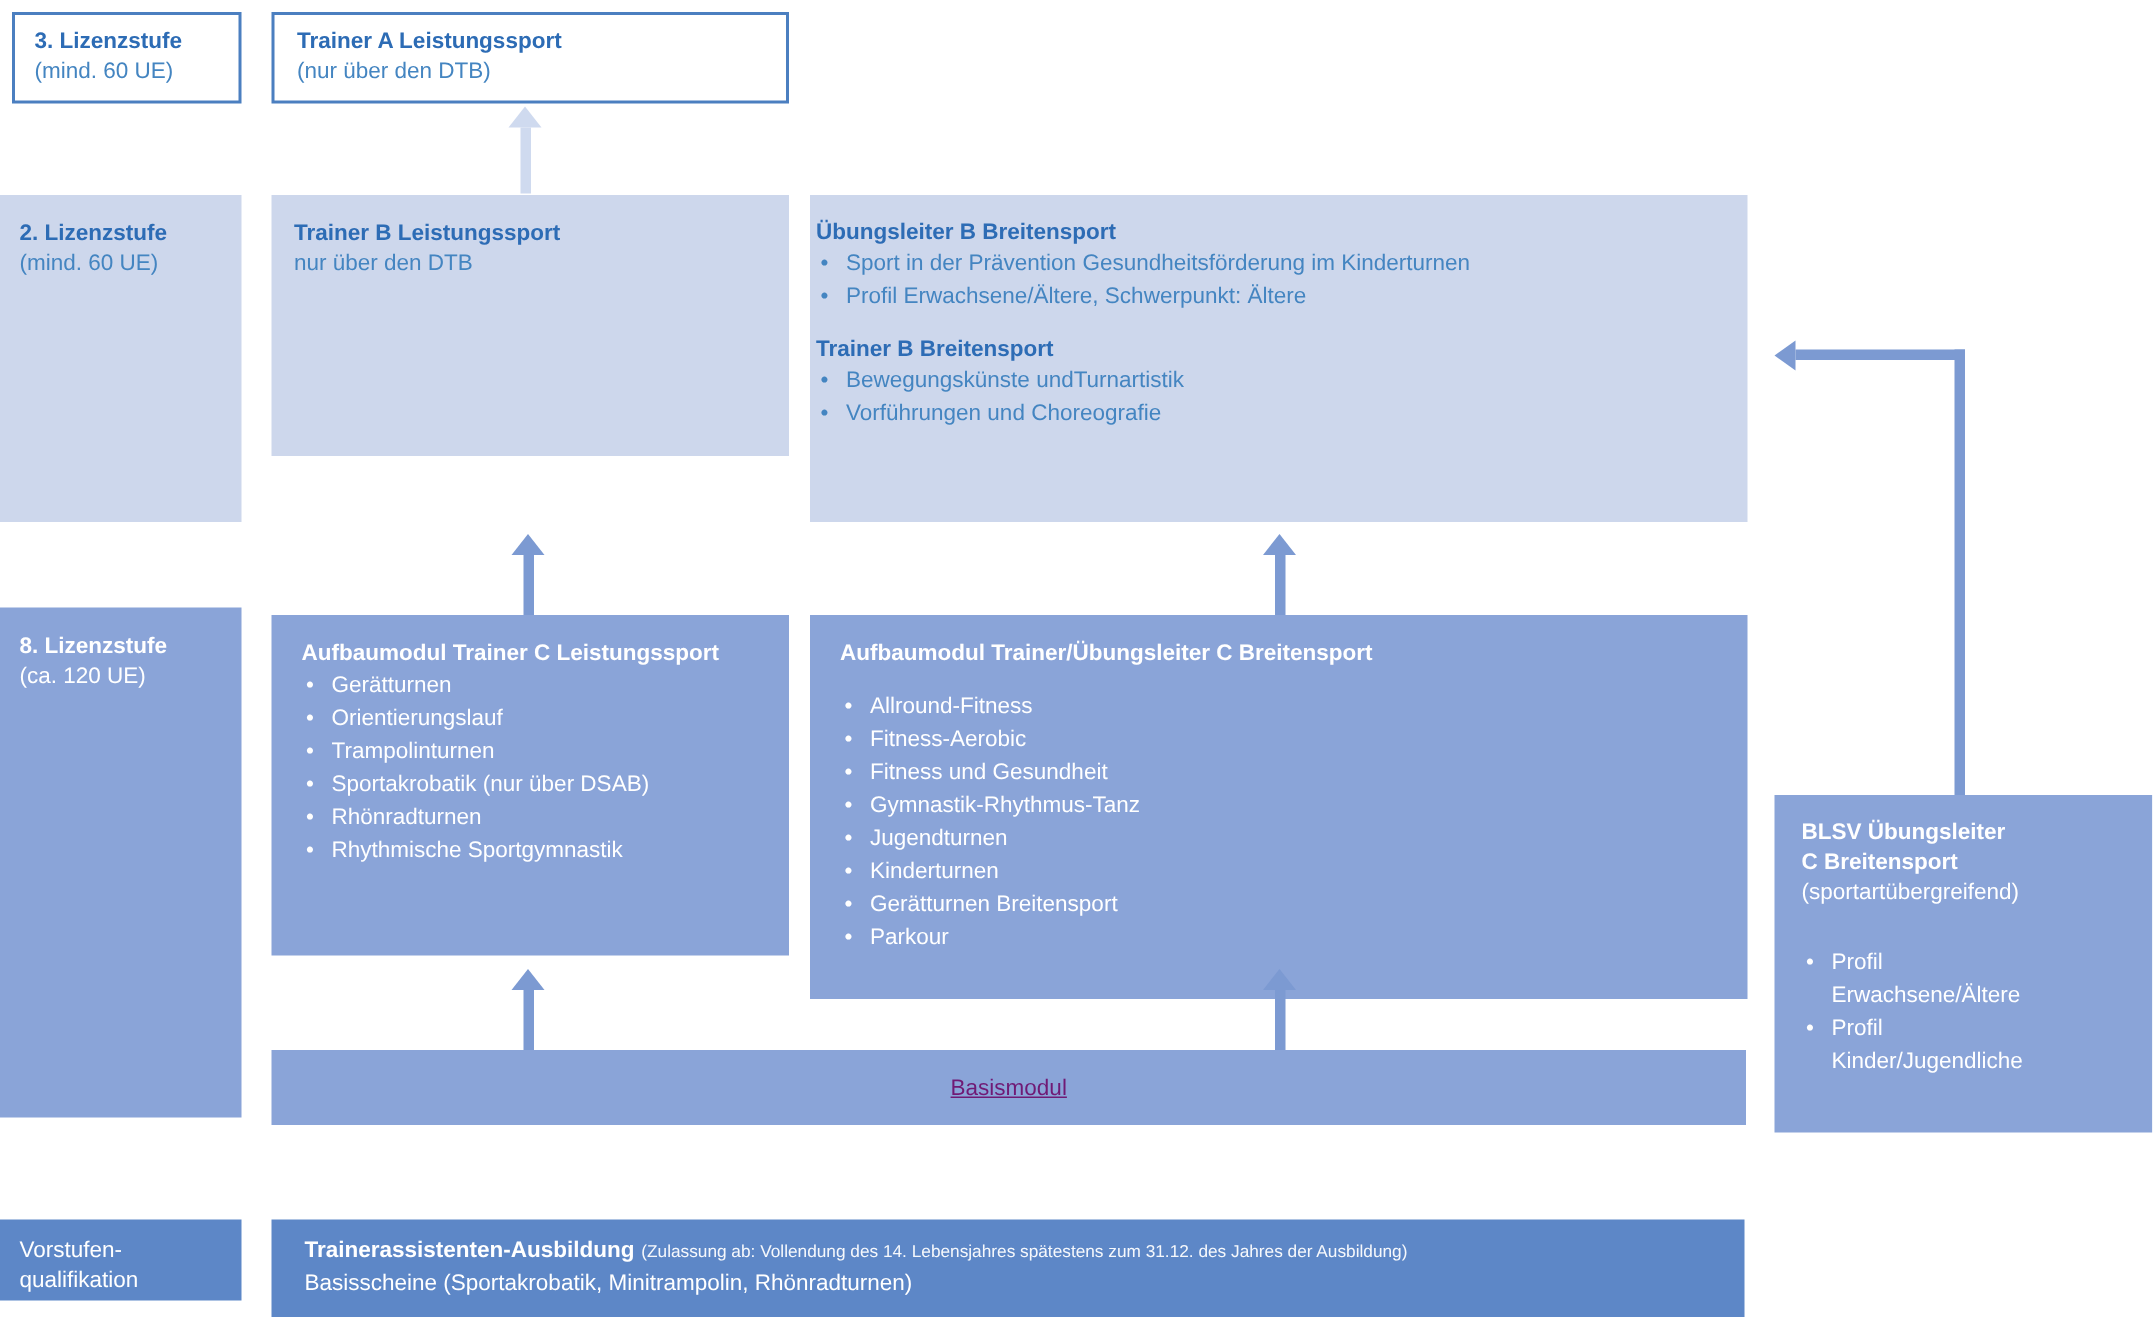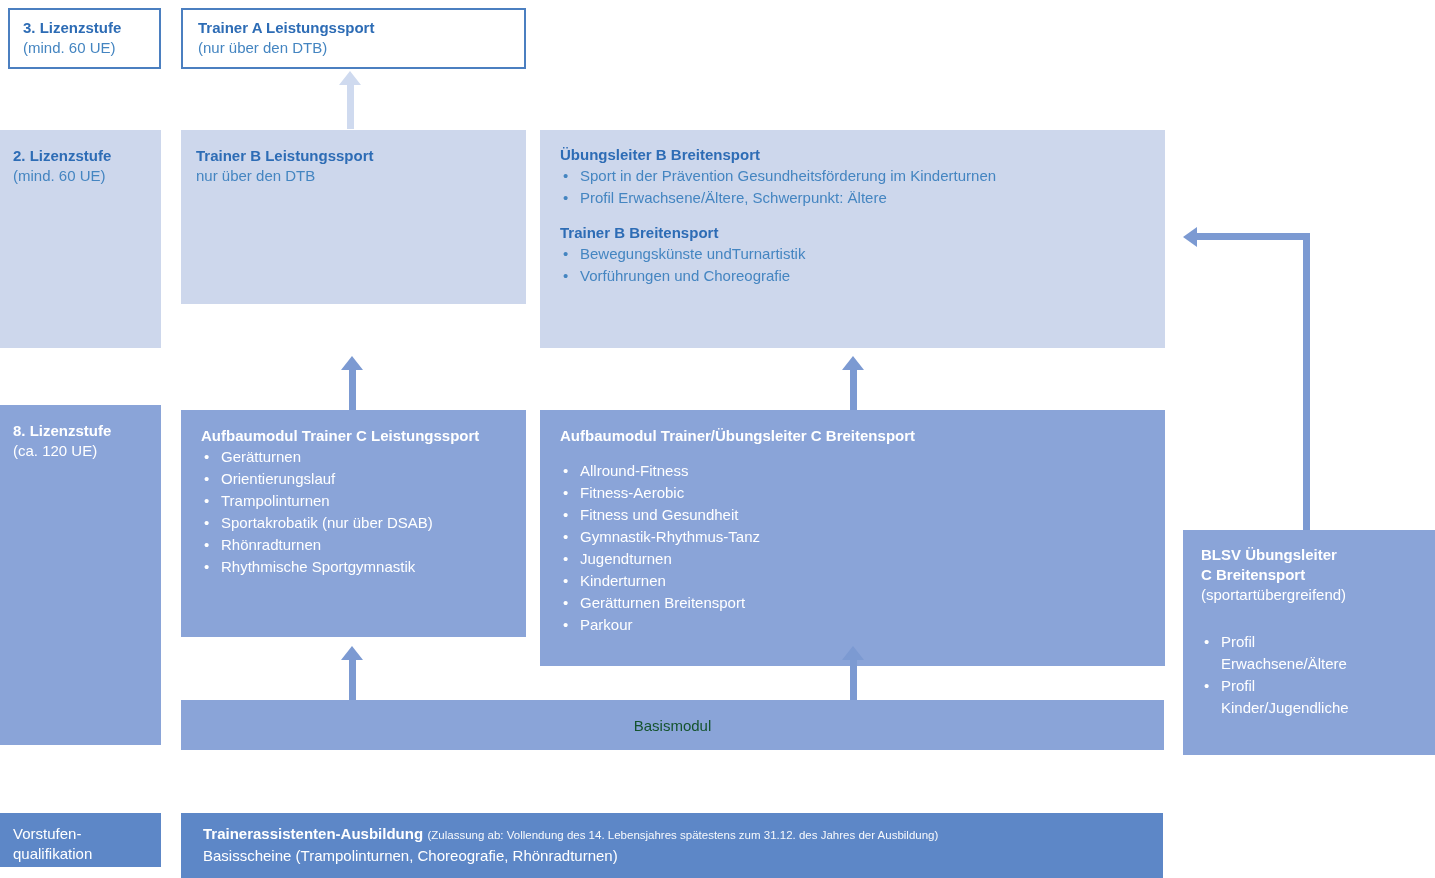--- a/index.html
+++ b/index.html
@@ -30,21 +30,21 @@
   .arrow-up .shaft { width:7px; flex:1; background:#7c9ad2; }
   .arrow-up.pale .head { border-bottom-color:#cfdaef; }
   .arrow-up.pale .shaft { background:#cfdaef; }
 
   
   .seg { position:absolute; background:#7c9ad2; }
   .head-left { position:absolute; width:0; height:0; border-top:10px solid transparent;
                border-bottom:10px solid transparent; border-right:14px solid #7c9ad2; }
 
   .center-text { display:flex; align-items:center; justify-content:center;
-                 color:#14532d; font-size:15px; }
+                 color:#701a75; font-size:15px;text-decoration:underline; }
 
   .note { font-size:11.5px; font-weight:normal; opacity:0.95; }
   .gap-top-18 { }
   .gap-top-14 { margin-top:14px; }
 </style>
 </head>
 <body>
 
 <div id="canvas">
 
@@ -66,21 +66,21 @@
   <div class="box light" style="left:0; top:130px; width:161px; height:218px; padding:16px 13px;">
     <div class="title">2. Lizenzstufe</div>
     <div class="sub">(mind. 60 UE)</div>
   </div>
 
   <div class="box light" style="left:181px; top:130px; width:345px; height:174px; padding:16px 15px;">
     <div class="title">Trainer B Leistungssport</div>
     <div class="sub">nur über den DTB</div>
   </div>
 
-  <div class="box light" style="left:540px; top:130px; width:625px; height:218px; padding:15px 20px;">
+  <div class="box light" style="left:540px; top:130px; width:625px; height:218px; padding:15px 4px;">
     <div class="title">Übungsleiter B Breitensport</div>
     <ul class="bullets">
         <li>Sport in der Prävention Gesundheitsförderung im Kinderturnen</li>
         <li>Profil Erwachsene/Ältere, Schwerpunkt: Ältere</li>
       </ul>
     <div class="title gap-top-14">Trainer B Breitensport</div>
     <ul class="bullets">
         <li>Bewegungskünste undTurnartistik</li>
         <li>Vorführungen und Choreografie</li>
       </ul>
@@ -160,16 +160,16 @@
   <div class="box dark" style="left:0; top:813px; width:161px; height:54px; padding:11px 13px;">
     <div class="sub" style="color:#ffffff;">Vorstufen-
 qualifikation</div>
   </div>
 
   <div class="box dark" style="left:181px; top:813px; width:982px; height:65px; padding:10px 22px;">
     <div style="line-height:22px;">
       <span class="title" style="color:#ffffff;">Trainerassistenten-Ausbildung</span>
       <span class="sub note" style="color:#ffffff;">(Zulassung ab: Vollendung des 14. Lebensjahres spätestens zum 31.12. des Jahres der Ausbildung)</span>
     </div>
-    <div class="sub" style="color:#ffffff; line-height:22px;">Basisscheine (Trampolinturnen, Choreografie, Rhönradturnen)</div>
+    <div class="sub" style="color:#ffffff; line-height:22px;">Basisscheine (Sportakrobatik, Minitrampolin, Rhönradturnen)</div>
   </div>
 
 </div>
 
 </body></html>

